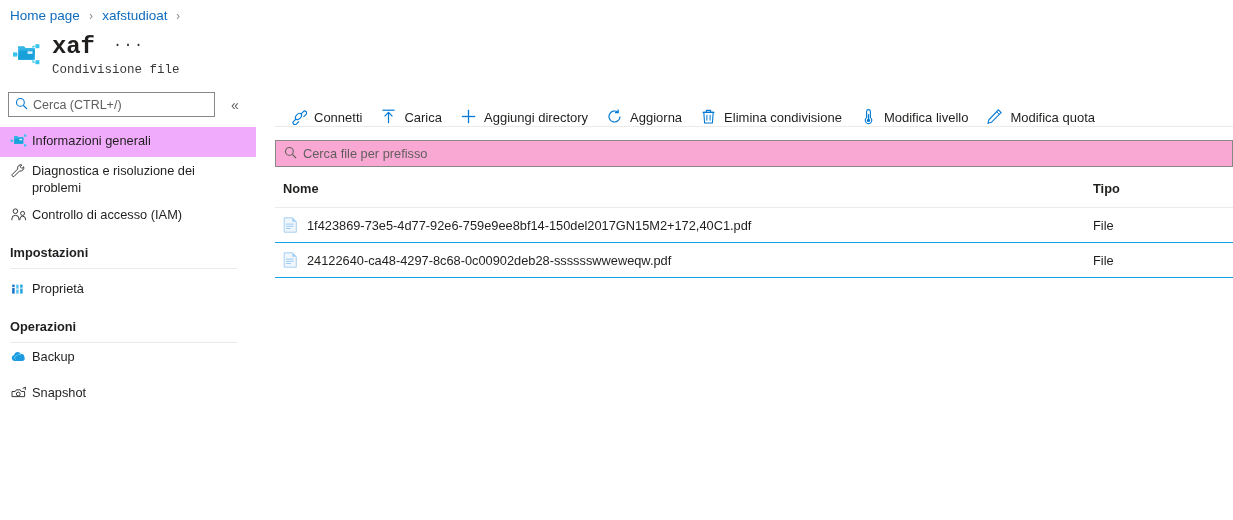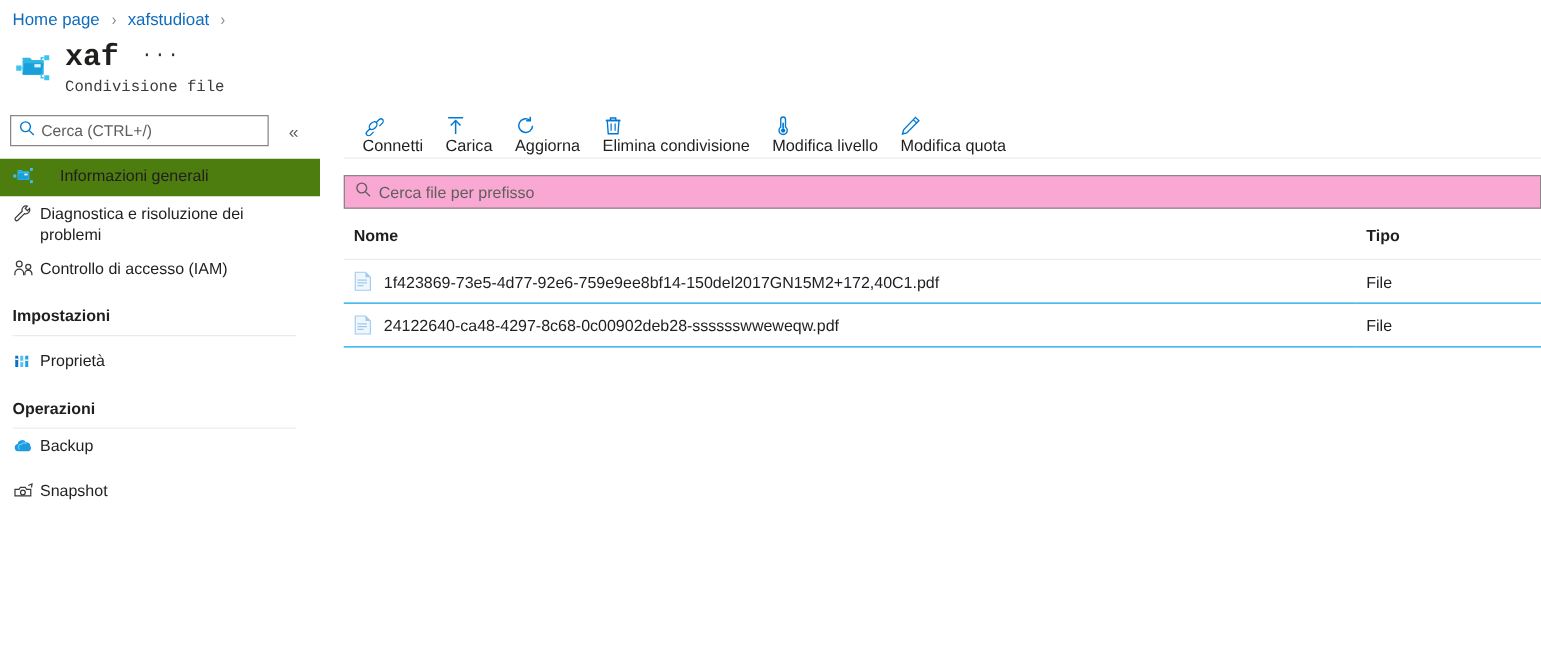--- a/index.html
+++ b/index.html
@@ -59,34 +59,34 @@
     margin-left: 16px; color: #605e5c; font-size: 14px;
     cursor: pointer; user-select: none;
   }
 
   .nav-list { margin-top: 10px; }
   .nav-item {
     display: flex; align-items: flex-start;
     min-height: 30px; padding: 5px 8px 5px 10px;
     font-size: 12.8px; color: #201f1e; cursor: pointer;
   }
-  .nav-item.selected { background: #4d7c0f; gap: 16px; }
+  .nav-item.selected { background: #f0abfc; }
   .nav-ico { width: 22px; flex: none; margin-top: 1px; }
   .nav-label { line-height: 17px; max-width: 190px; }
 
   .nav-group { margin-top: 14px; padding: 0 8px 0 10px; }
   .nav-group-title { font-size: 12.8px; font-weight: 600; color: #201f1e; }
   .nav-group-rule { height: 1px; background: #edebe9; margin-top: 8px; width: 227px; }
 
   
   .main { position: absolute; left: 275px; top: 92px; right: 0; }
   .cmdbar { display: flex; align-items: center; height: 33px; padding-left: 6px; }
   .cmd {
-    display: flex; align-items: flex-start; height: 33px;
-    padding: 0 9px; cursor: pointer; white-space: nowrap; flex-direction: column;
+    display: flex; align-items: flex-end; height: 33px;
+    padding: 0 9px; cursor: pointer; white-space: nowrap;
   }
   .cmd-ico { width: 17px; height: 17px; flex: none; margin-right: 7px; display: block; }
   .cmd-label { font-size: 13px; color: #201f1e; }
   .cmd-rule { height: 1px; background: #edebe9; margin: 1px 0 0 0; }
 
   .prefix-search {
     margin-top: 13px; margin-right: 0;
     height: 27px; border: 1px solid #8a8886; background: #f9a8d4;
     display: flex; align-items: center;
   }
@@ -266,20 +266,29 @@
         <span class="cmd-ico">
           <svg viewBox="0 0 17 17" width="17" height="17" aria-hidden="true">
             <line x1="2.5" y1="2.2" x2="14.5" y2="2.2" stroke="#0078d4" stroke-width="1.2"></line>
             <line x1="8.5" y1="4.4" x2="8.5" y2="15.2" stroke="#0078d4" stroke-width="1.2"></line>
             <path d="M4.6 8.4 L8.5 4.4 L12.4 8.4" fill="none" stroke="#0078d4" stroke-width="1.2"></path>
           </svg>
         </span>
         <span class="cmd-label">Carica</span>
       </div>
 
+      <div class="cmd">
+        <span class="cmd-ico">
+          <svg viewBox="0 0 17 17" width="17" height="17" aria-hidden="true">
+            <line x1="8.5" y1="1.8" x2="8.5" y2="15.2" stroke="#0078d4" stroke-width="1.3"></line>
+            <line x1="1.8" y1="8.5" x2="15.2" y2="8.5" stroke="#0078d4" stroke-width="1.3"></line>
+          </svg>
+        </span>
+        <span class="cmd-label">Aggiungi directory</span>
+      </div>
 
       <div class="cmd">
         <span class="cmd-ico">
           <svg viewBox="0 0 17 17" width="17" height="17" aria-hidden="true">
             <path d="M14 8.5 a5.5 5.5 0 1 1 -2.2 -4.4" fill="none" stroke="#0078d4" stroke-width="1.2"></path>
             <path d="M12.2 1.4 L12.2 4.6 L9 4.6" fill="none" stroke="#0078d4" stroke-width="1.2"></path>
           </svg>
         </span>
         <span class="cmd-label">Aggiorna</span>
       </div>

